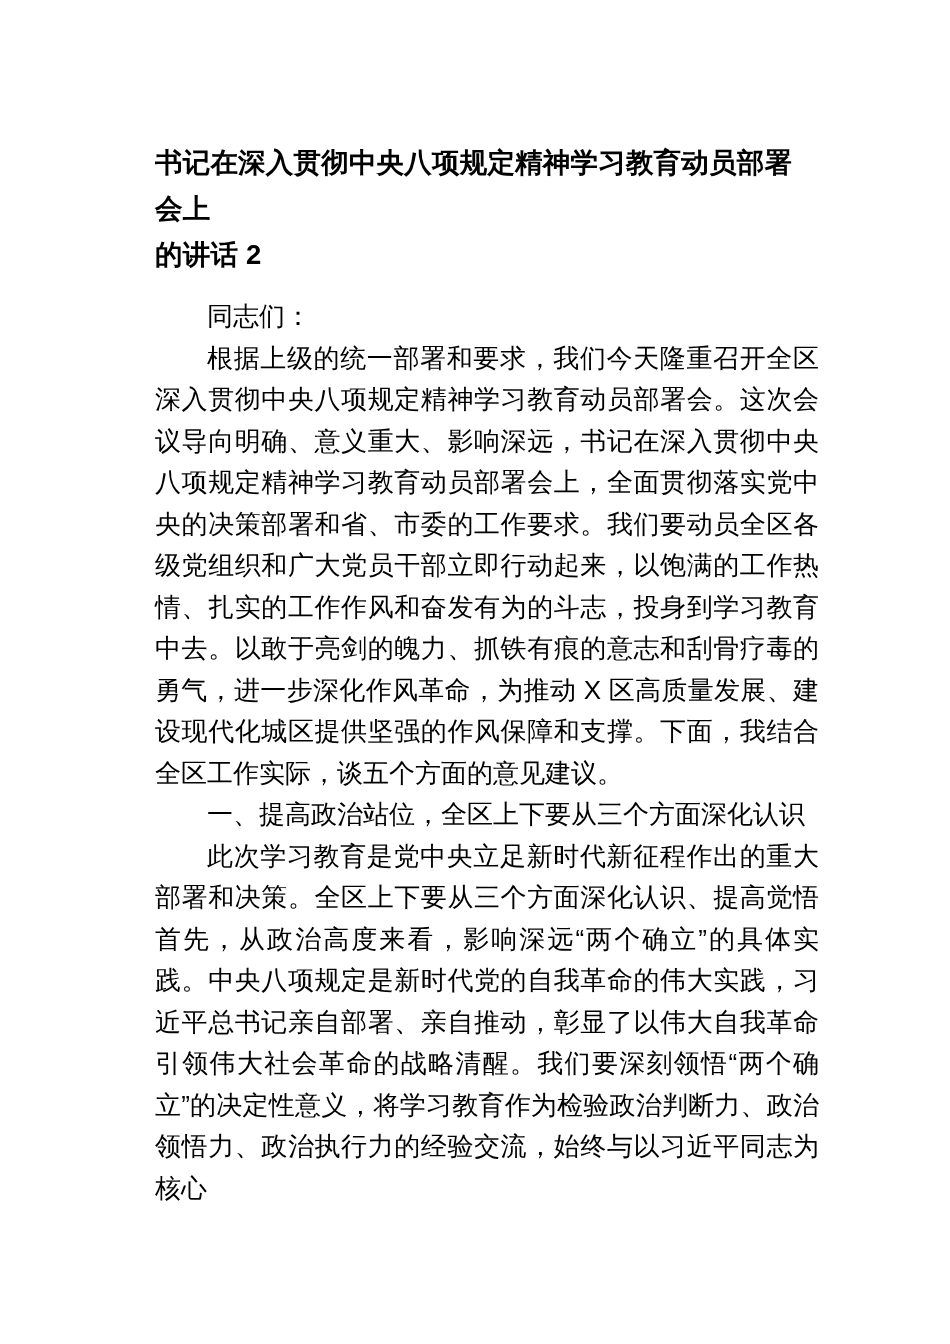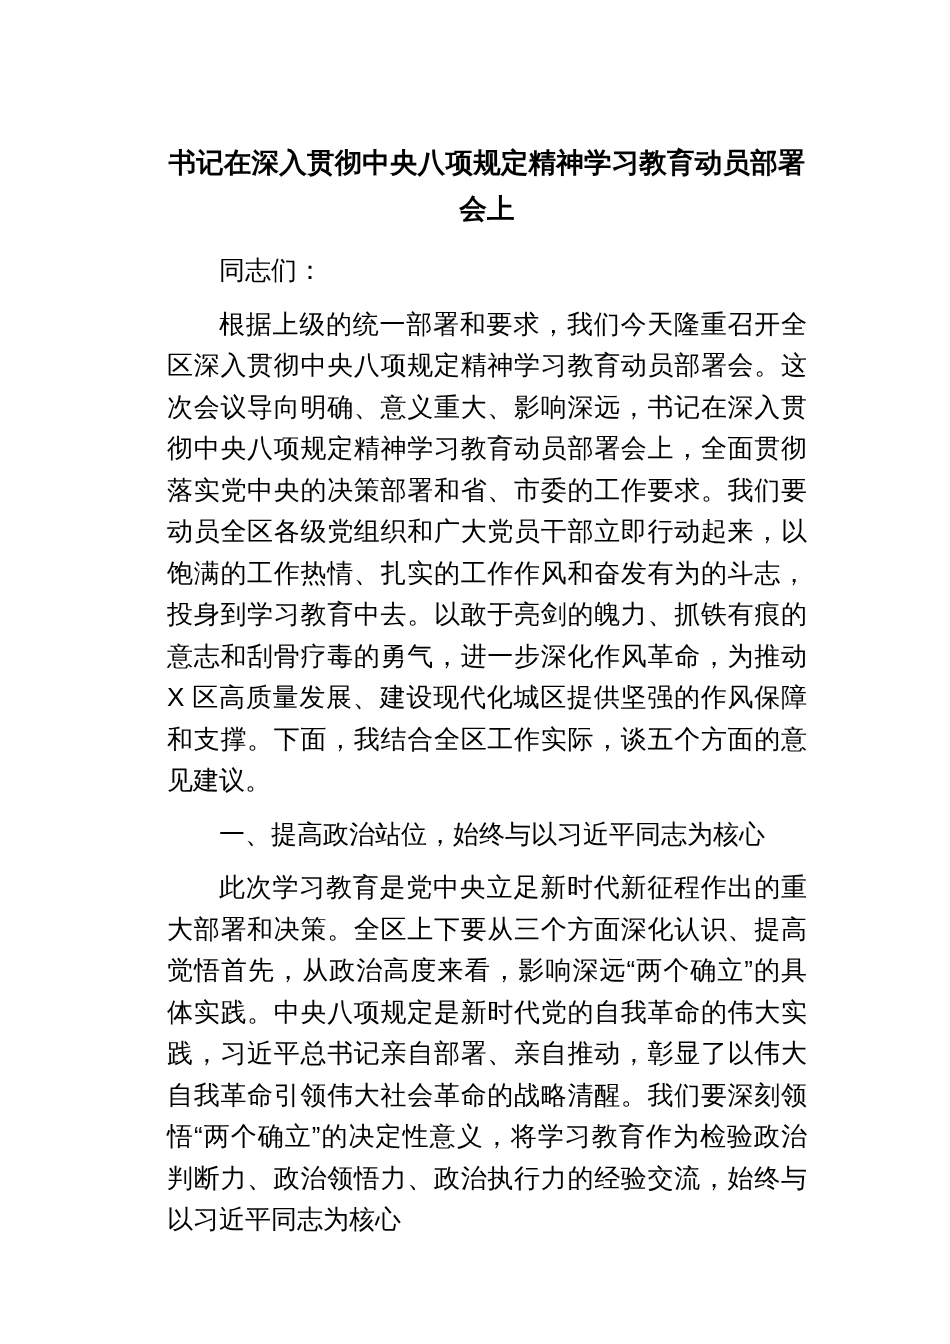--- a/index.html
+++ b/index.html
@@ -25,35 +25,34 @@
   .content {
     position: absolute;
     left: 155px;
     top: 140px;
     width: 664px;
   }
   .doc-title {
     font-size: 27.5px;
     font-weight: 700;
     line-height: 46px;
-    text-align: center;
     letter-spacing: 0.2px;
     margin: 0 0 18px 0;
     word-break: break-all;
   }
   .doc-title .title-tail {
     display: block;
   }
   .para {
     font-size: 26px;
     line-height: 41.5px;
     text-align: justify;
     text-justify: inter-character;
     text-align-last: left;
-    margin: 12px;
+    margin: 0;
     word-break: break-all;
     letter-spacing: 0;
   }
   .para.indent {
     text-indent: 52px;
   }
   .para.heading {
     text-indent: 52px;
   }
   .para + .para {
@@ -62,25 +61,26 @@
 </style>
 </head>
 <body>
 
 <div class="page">
 
   <div class="content">
 
     <h1 class="doc-title">
       <span>书记在深入贯彻中央八项规定精神学习教育动员部署会上</span>
+      <span class="title-tail">的讲话 2</span>
     </h1>
 
     <p class="para indent">同志们：</p>
 
     <p class="para indent">根据上级的统一部署和要求，我们今天隆重召开全区深入贯彻中央八项规定精神学习教育动员部署会。这次会议导向明确、意义重大、影响深远，书记在深入贯彻中央八项规定精神学习教育动员部署会上，全面贯彻落实党中央的决策部署和省、市委的工作要求。我们要动员全区各级党组织和广大党员干部立即行动起来，以饱满的工作热情、扎实的工作作风和奋发有为的斗志，投身到学习教育中去。以敢于亮剑的魄力、抓铁有痕的意志和刮骨疗毒的勇气，进一步深化作风革命，为推动 X 区高质量发展、建设现代化城区提供坚强的作风保障和支撑。下面，我结合全区工作实际，谈五个方面的意见建议。</p>
 
-    <p class="para heading">一、提高政治站位，始终与以习近平同志为核心</p>
+    <p class="para heading">一、提高政治站位，全区上下要从三个方面深化认识</p>
 
     <p class="para indent">此次学习教育是党中央立足新时代新征程作出的重大部署和决策。全区上下要从三个方面深化认识、提高觉悟首先，从政治高度来看，影响深远“两个确立”的具体实践。中央八项规定是新时代党的自我革命的伟大实践，习近平总书记亲自部署、亲自推动，彰显了以伟大自我革命引领伟大社会革命的战略清醒。我们要深刻领悟“两个确立”的决定性意义，将学习教育作为检验政治判断力、政治领悟力、政治执行力的经验交流，始终与以习近平同志为核心</p>
 
   </div>
 
 </div>
 
 </body></html>

